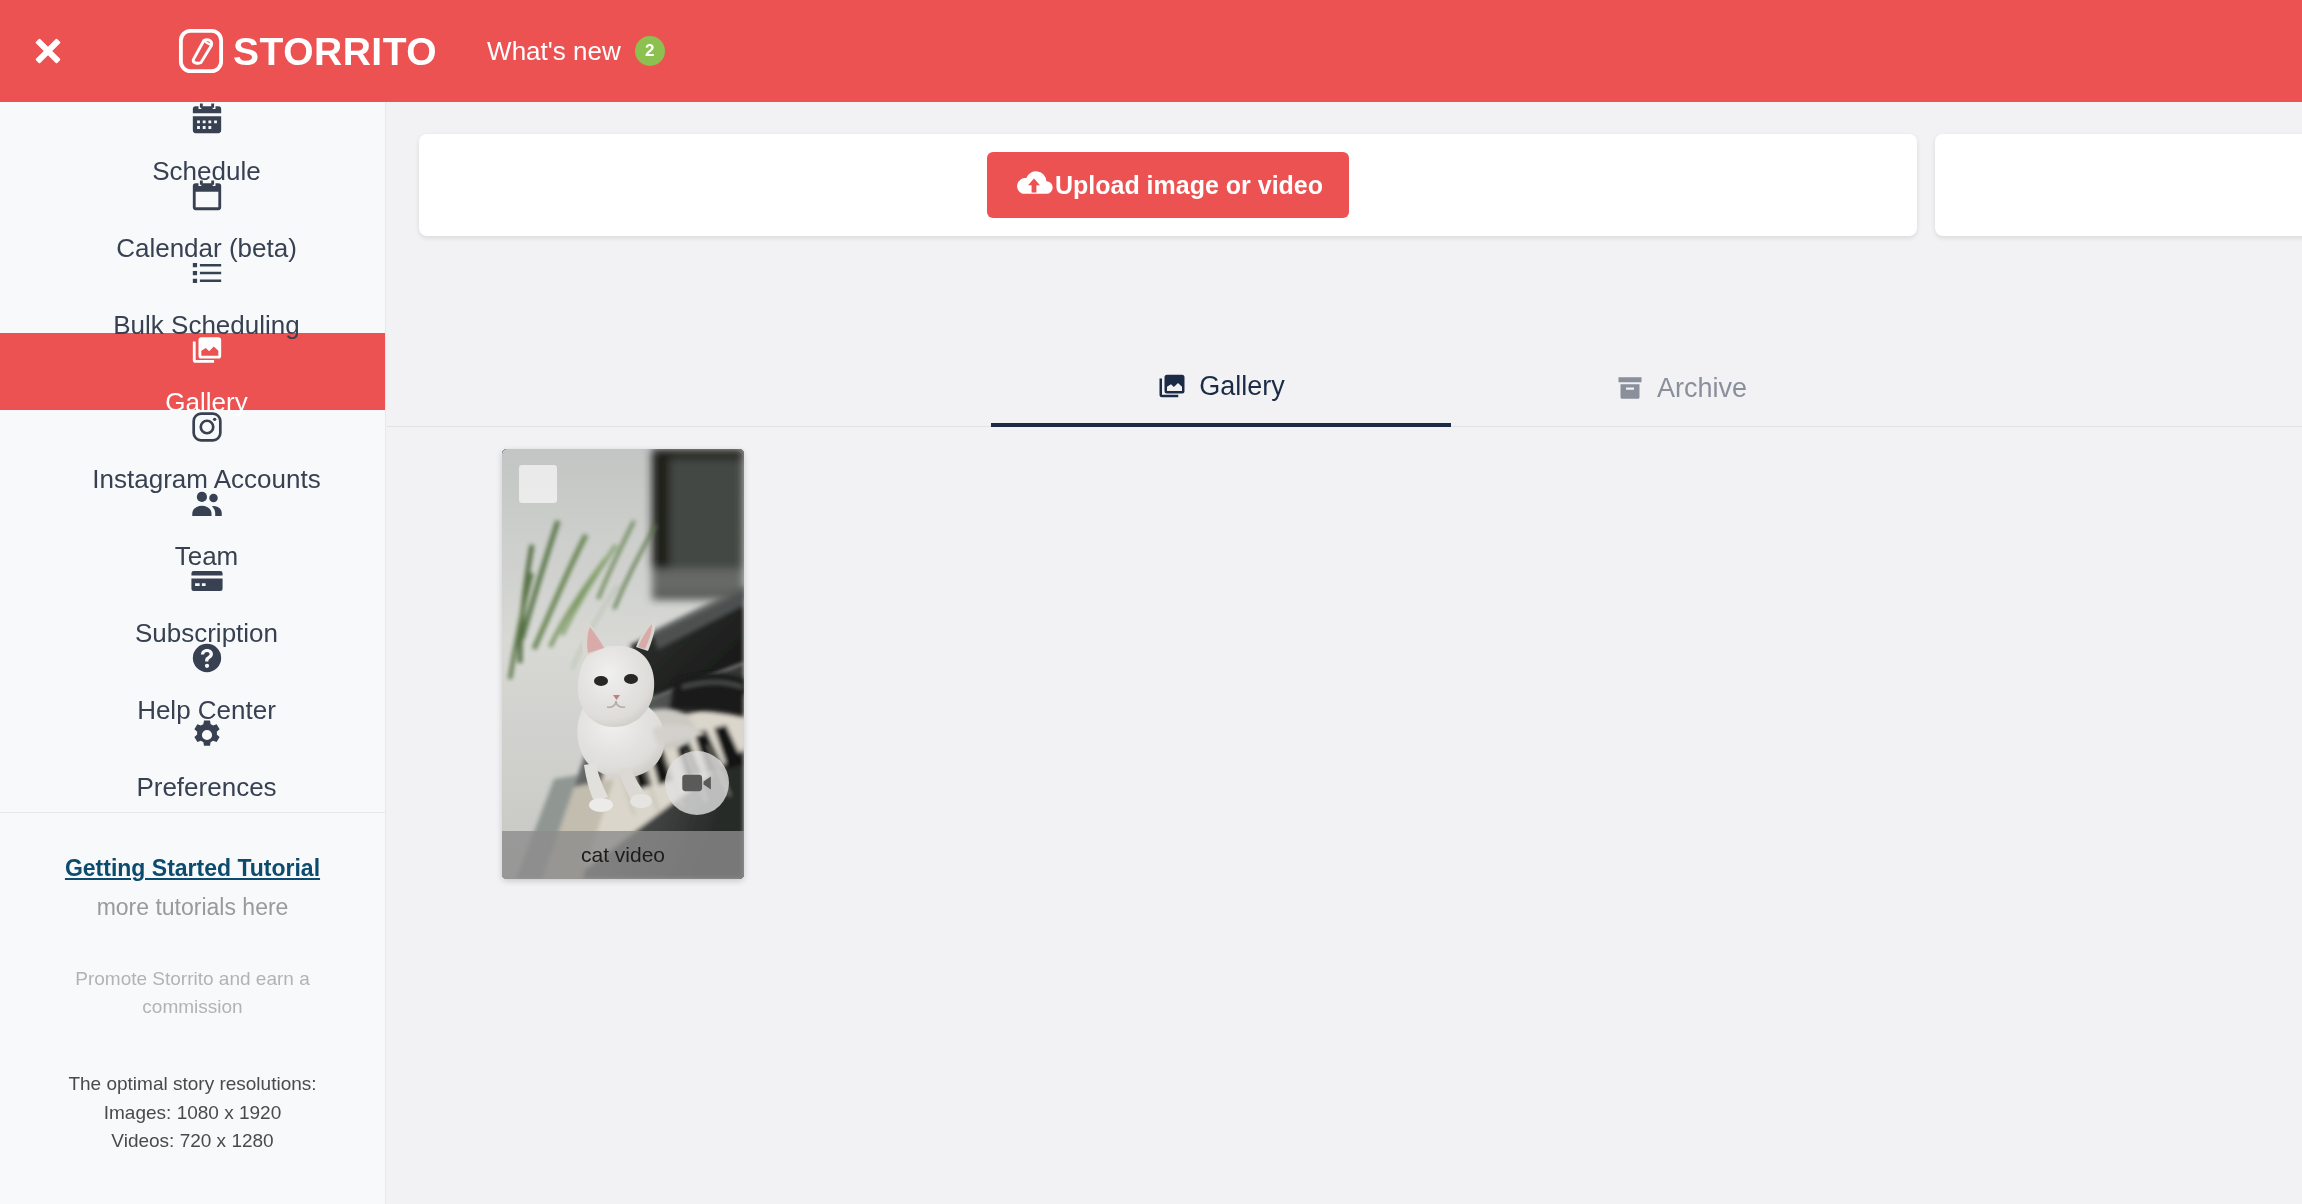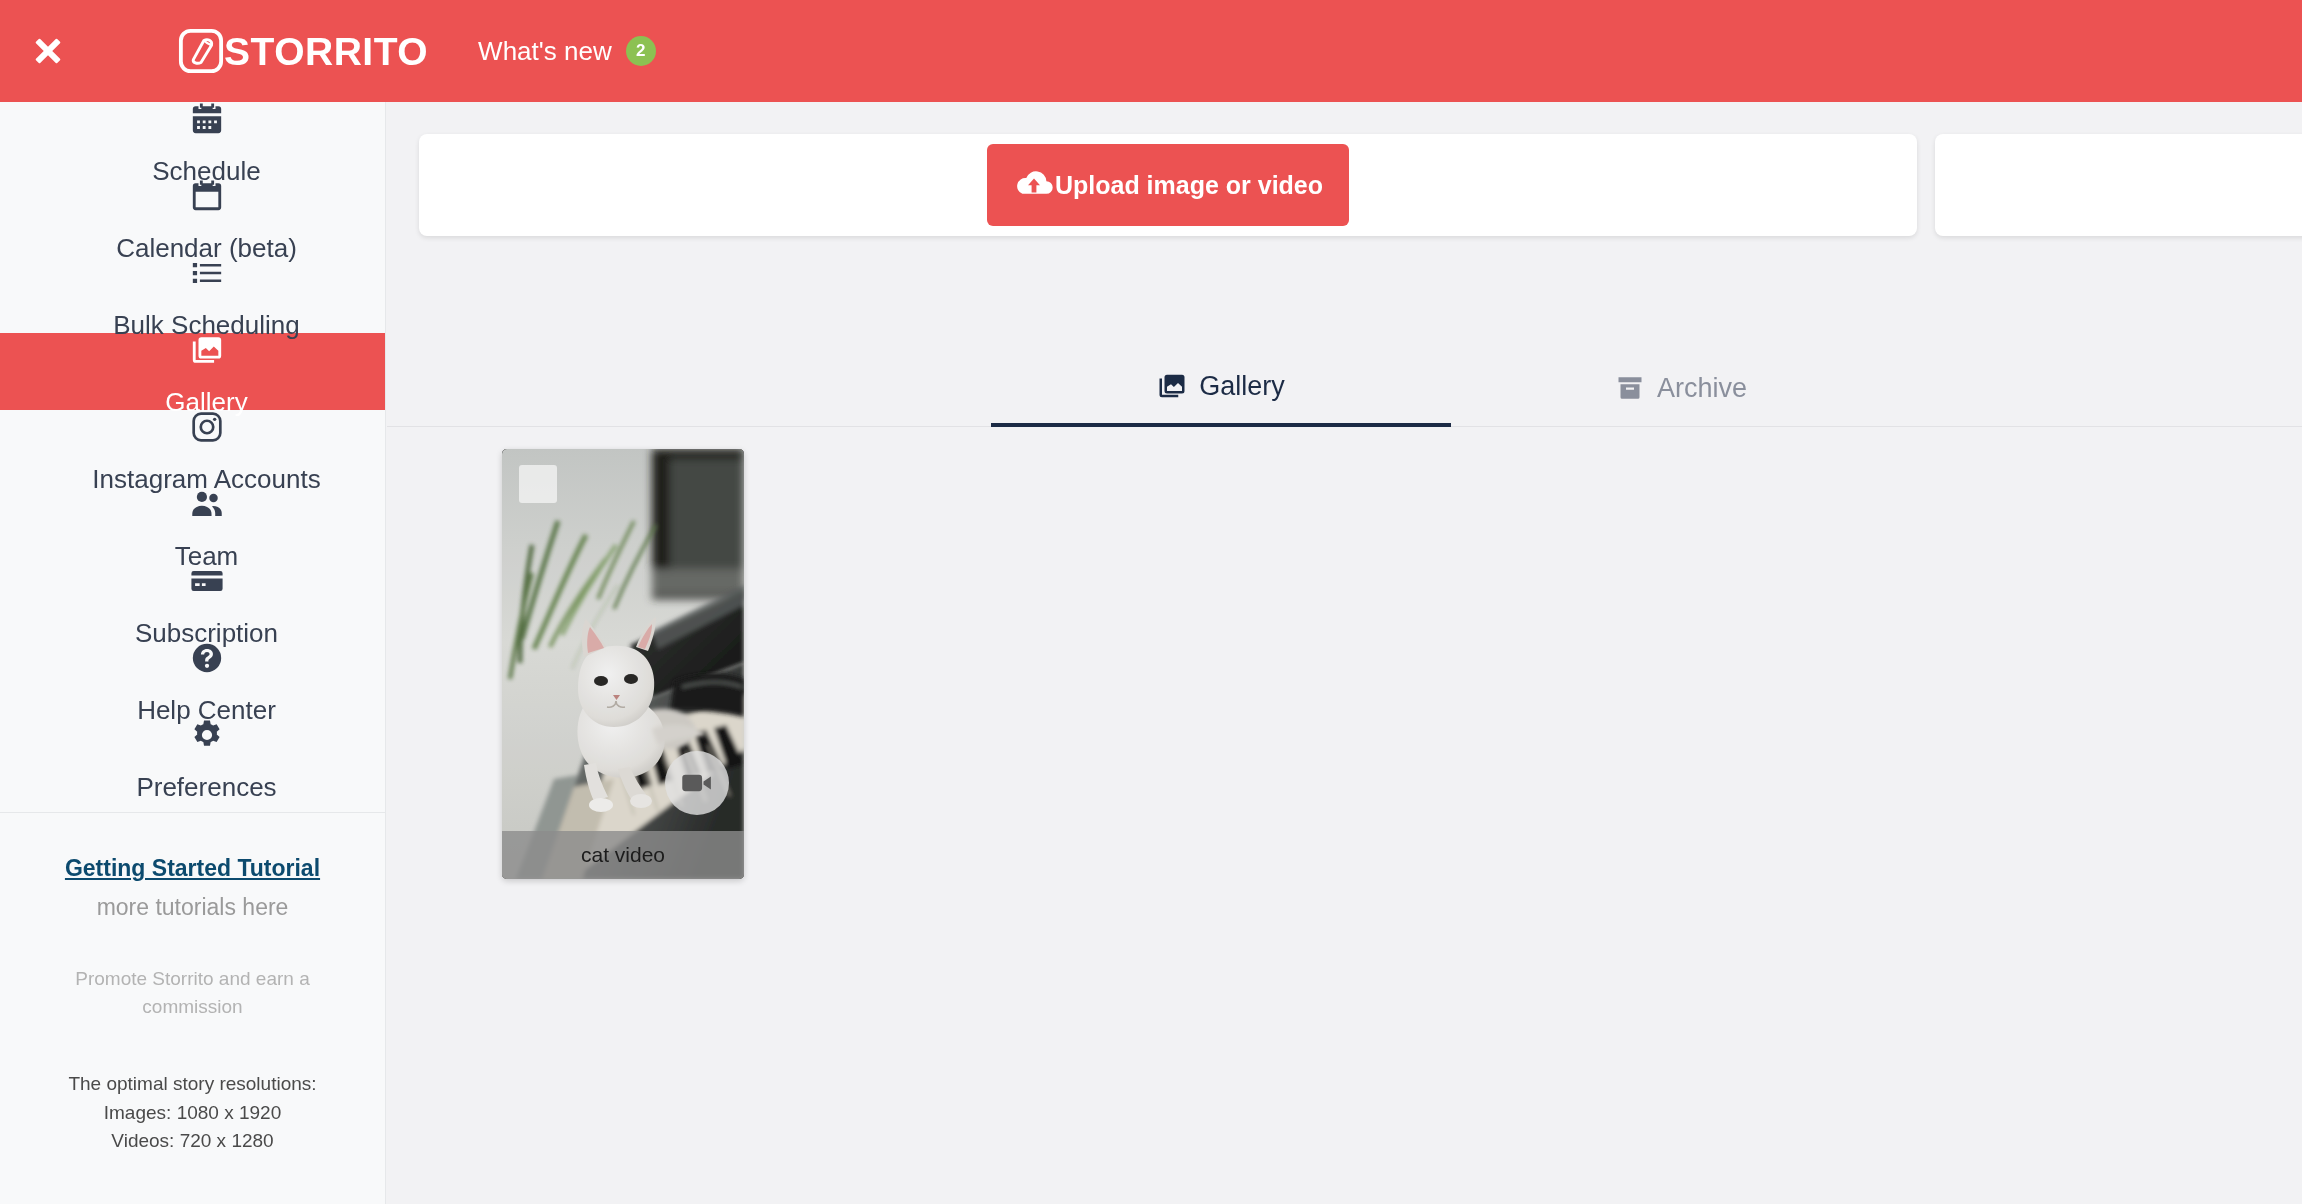--- a/index.html
+++ b/index.html
@@ -26,21 +26,21 @@
     position: relative; width: 26px; height: 26px;
   }
   .close-glyph::before, .close-glyph::after {
     content: ""; position: absolute; top: 10px; left: -2px;
     width: 30px; height: 6px; background: #fff; border-radius: 1px;
   }
   .close-glyph::before { transform: rotate(45deg); }
   .close-glyph::after  { transform: rotate(-45deg); }
 
   .brand {
-    display: flex; align-items: center; 
+    display: flex; align-items: center; gap: 9px;
     margin-left: 82px; cursor: pointer;
   }
   .brand-mark { width: 46px; height: 46px; display:block; }
   .brand-name {
     color: #fff; font-size: 39px; font-weight: 700;
     letter-spacing: 0.5px; line-height: 1;
   }
 
   .whats-new {
     display: flex; align-items: center; gap: 14px;
@@ -107,21 +107,21 @@
     background: #fff; border-radius: 8px;
     box-shadow: 0 2px 5px rgba(0,0,0,0.10);
   }
   .panel-upload {
     width: 1498px; height: 102px;
     display: flex; align-items: center; justify-content: center;
   }
   .panel-side { width: 560px; height: 102px; }
 
   .upload-btn {
-    height: 82px; padding: 0 26px;
+    height: 66px; padding: 0 26px;
     background: #ec5252; border: none; border-radius: 6px;
     display: flex; align-items: center; 
     cursor: pointer;
   }
   .upload-icon { width: 42px; height: 34px; display: block; }
   .upload-label { color: #fff; font-size: 25px; font-weight: 700; }
 
   
   .tabs {
     position: absolute; top: 247px; left: 0;

